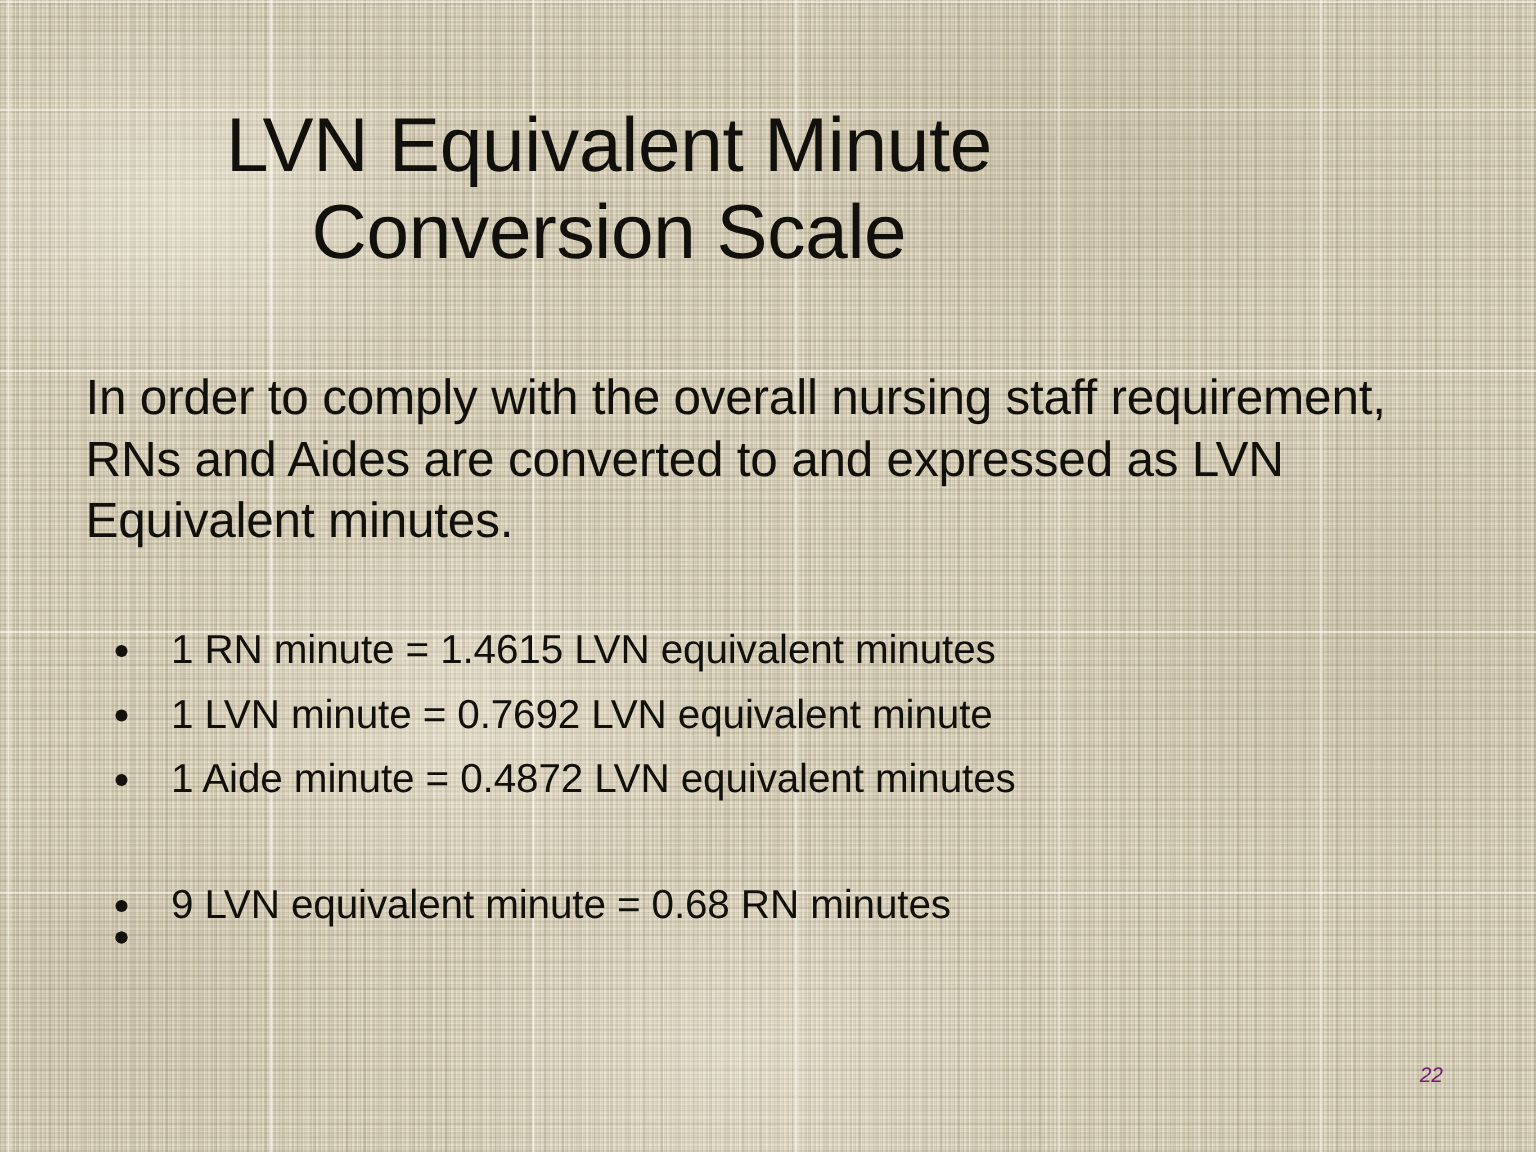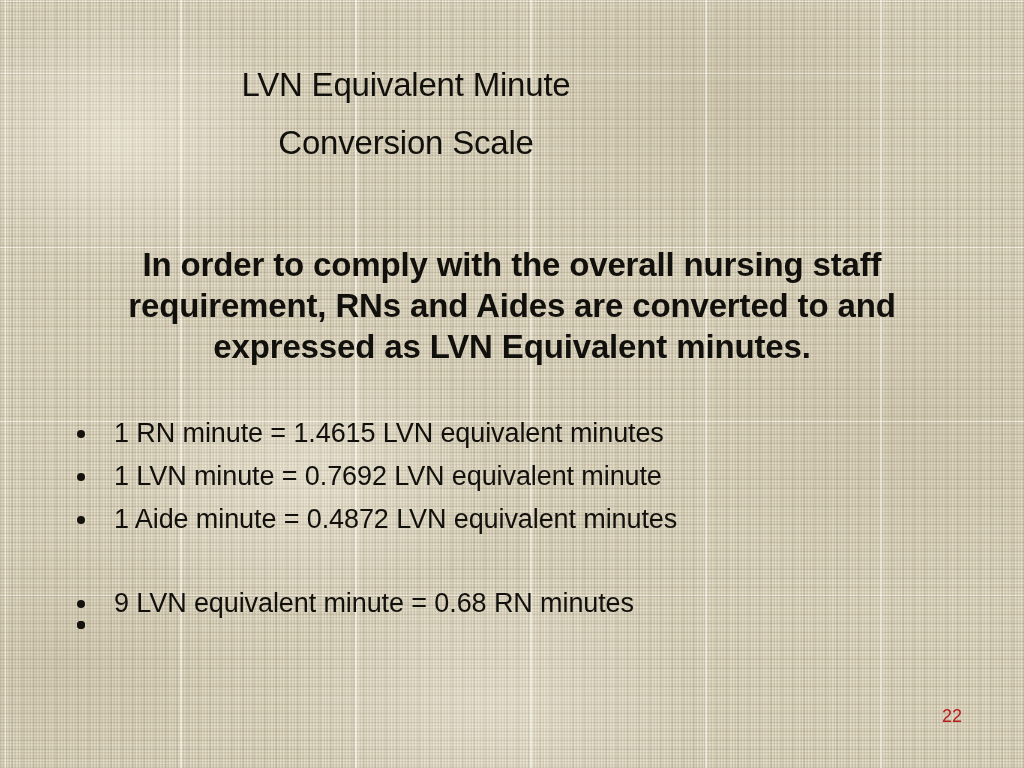--- a/index.html
+++ b/index.html
@@ -108,38 +108,37 @@
     width: 100%;
     height: 100%;
   }
 
   #slide-title {
     position: absolute;
     left: 0;
     top: 34px;
     width: 812px;
     text-align: center;
-    font-size: 33px;
+    font-size: 51px;
     line-height: 58px;
     font-weight: 400;
     letter-spacing: -0.2px;
     white-space: pre-line;
   }
 
   #intro-paragraph {
     position: absolute;
     left: 57px;
     top: 211px;
     width: 910px;
     font-size: 33px;
     line-height: 41px;
-    font-weight: 700;
+    font-weight: 400;
     white-space: pre-line;
     letter-spacing: -0.15px;
-    text-align: center;
   }
 
   .bullet-list {
     position: absolute;
     left: 57px;
     list-style: none;
     margin: 16px;
     padding: 0;
     width: 900px;
   }
@@ -164,23 +163,24 @@
     height: 8px;
     margin-top: -4px;
     border-radius: 50%;
     background: #15120d;
   }
 
   #page-number {
     position: absolute;
     right: 62px;
     top: 706px;
-    font-size: 18px;
+    font-size: 14px;
     line-height: 20px;
-    color: #b91c1c;
+    color: #701a75;
+    font-style: italic;
   }
 </style>
 </head>
 <body>
 
 <div id="slide">
 
   <div class="tex tex-weave"></div>
   <div class="tex tex-slub"></div>
   <div class="tex tex-mottle"></div>

